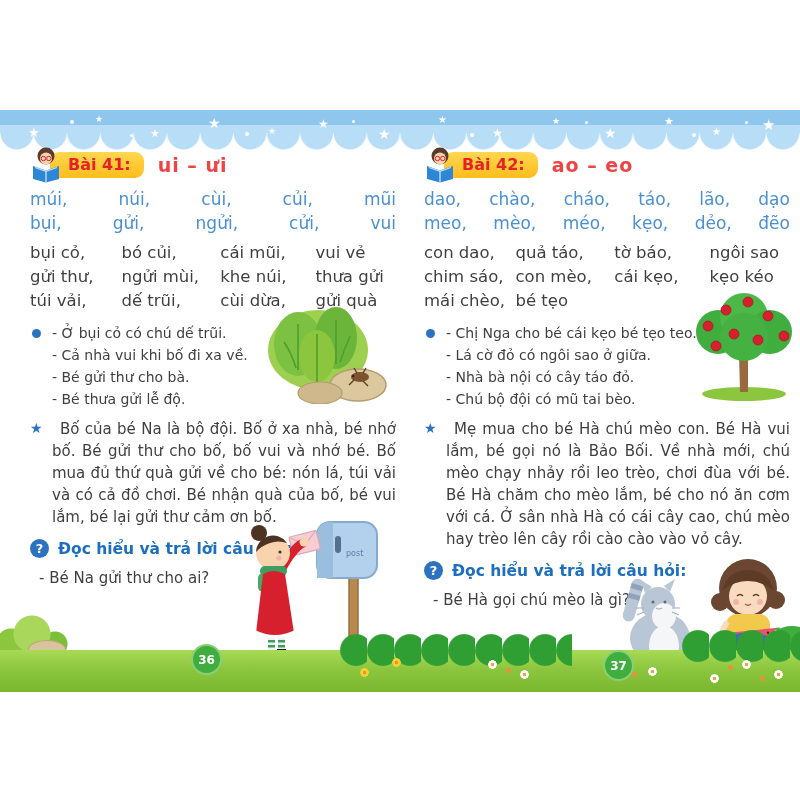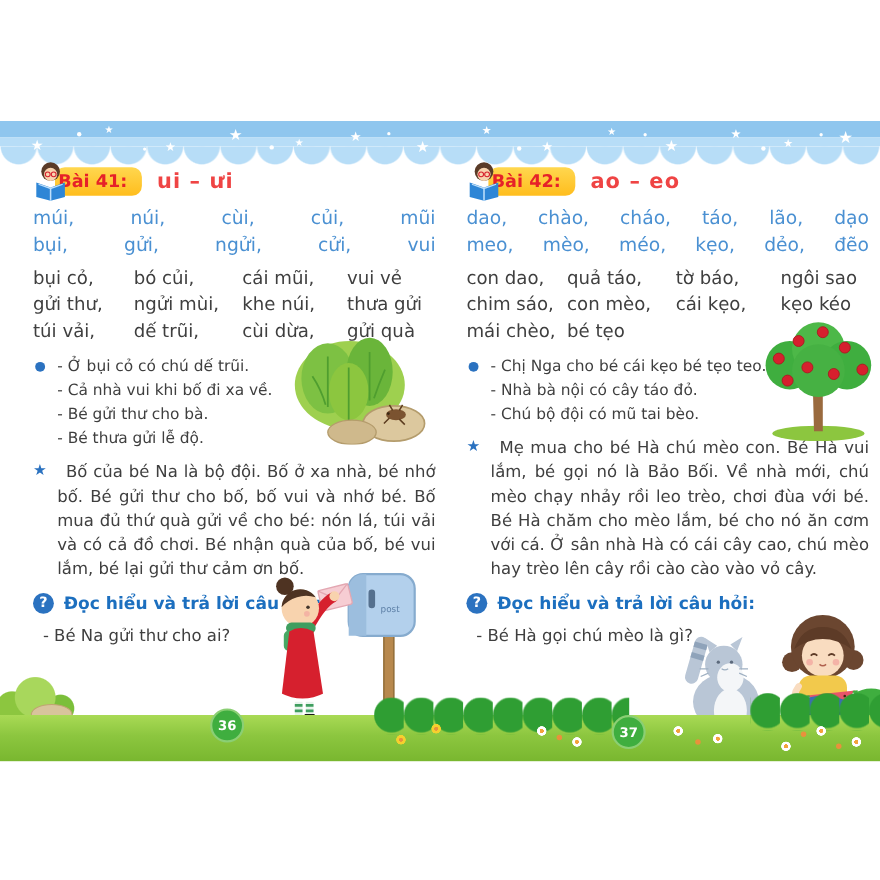--- a/index.html
+++ b/index.html
@@ -16,21 +16,21 @@
   .tb-dot{position:absolute;background:#fff;border-radius:50%;z-index:3;}
 
   
   .page{position:absolute;top:148px;width:366px;}
   .page-left{left:30px;}
   .page-right{left:424px;}
 
   .lesson-header{display:flex;align-items:center;height:34px;margin-bottom:5px;}
   .lesson-icon{width:32px;height:36px;flex:0 0 32px;z-index:2;}
   .lesson-badge{background:linear-gradient(#ffd74f,#ffbd1d);border-radius:9px;
-      padding:3px 13px 4px 3px;margin-left:-12px;color:#e62129;font-weight:bold;font-size:16px;}
+      padding:3px 13px 4px 18px;margin-left:-12px;color:#e62129;font-weight:bold;font-size:16px;}
   .lesson-sounds{color:#ef4444;font-weight:bold;font-size:19px;margin-left:14px;letter-spacing:1px;}
 
   .blue-row{display:flex;justify-content:space-between;color:#4a90d2;font-size:17px;line-height:24px;}
   .phrase-grid{margin-top:6px;font-size:16.5px;line-height:24px;}
   .phrase-row{display:grid;grid-template-columns:25% 27% 26% 22%;}
 
   .bullet-block{position:relative;margin-top:9px;padding-left:22px;font-size:14px;line-height:22px;}
   .bullet-dot{position:absolute;left:2px;top:7px;width:9px;height:9px;border-radius:50%;background:#2b72c0;}
   .star-block{position:relative;margin-top:8px;padding-left:22px;}
   .star-glyph{position:absolute;left:0;top:2px;color:#2b72c0;font-size:14px;}
@@ -215,20 +215,21 @@
       </div>
       <div class="phrase-row">
         <span>mái chèo,</span>
         <span>bé tẹo</span>
       </div>
     </div>
 
     <div class="bullet-block wR">
       <span class="bullet-dot"></span>
       <div>- Chị Nga cho bé cái kẹo bé tẹo teo.</div>
+      <div>- Lá cờ đỏ có ngôi sao ở giữa.</div>
       <div>- Nhà bà nội có cây táo đỏ.</div>
       <div>- Chú bộ đội có mũ tai bèo.</div>
     </div>
 
     <div class="star-block">
       <span class="star-glyph">★</span>
       <p class="star-par">Mẹ mua cho bé Hà chú mèo con. Bé Hà vui lắm, bé gọi nó là Bảo Bối. Về nhà mới, chú mèo chạy nhảy rồi leo trèo, chơi đùa với bé. Bé Hà chăm cho mèo lắm, bé cho nó ăn cơm với cá. Ở sân nhà Hà có cái cây cao, chú mèo hay trèo lên cây rồi cào cào vào vỏ cây.</p>
     </div>
 
     <div class="q-head">
@@ -364,15 +365,15 @@
   <div class="flower" style="left:648px;top:667px;"></div>
   <div class="flower" style="left:710px;top:674px;"></div>
   <div class="flower" style="left:742px;top:660px;"></div>
   <div class="flower" style="left:774px;top:670px;"></div>
   <div class="dotf" style="left:506px;top:668px;"></div>
   <div class="dotf" style="left:632px;top:672px;"></div>
   <div class="dotf" style="left:728px;top:665px;"></div>
   <div class="dotf" style="left:760px;top:676px;"></div>
 
   <div class="badge" style="left:191px;top:644px;">36</div>
-  <div class="badge" style="left:556px;top:650px;">37</div>
+  <div class="badge" style="left:603px;top:650px;">37</div>
 
 </div>
 
 </body></html>

